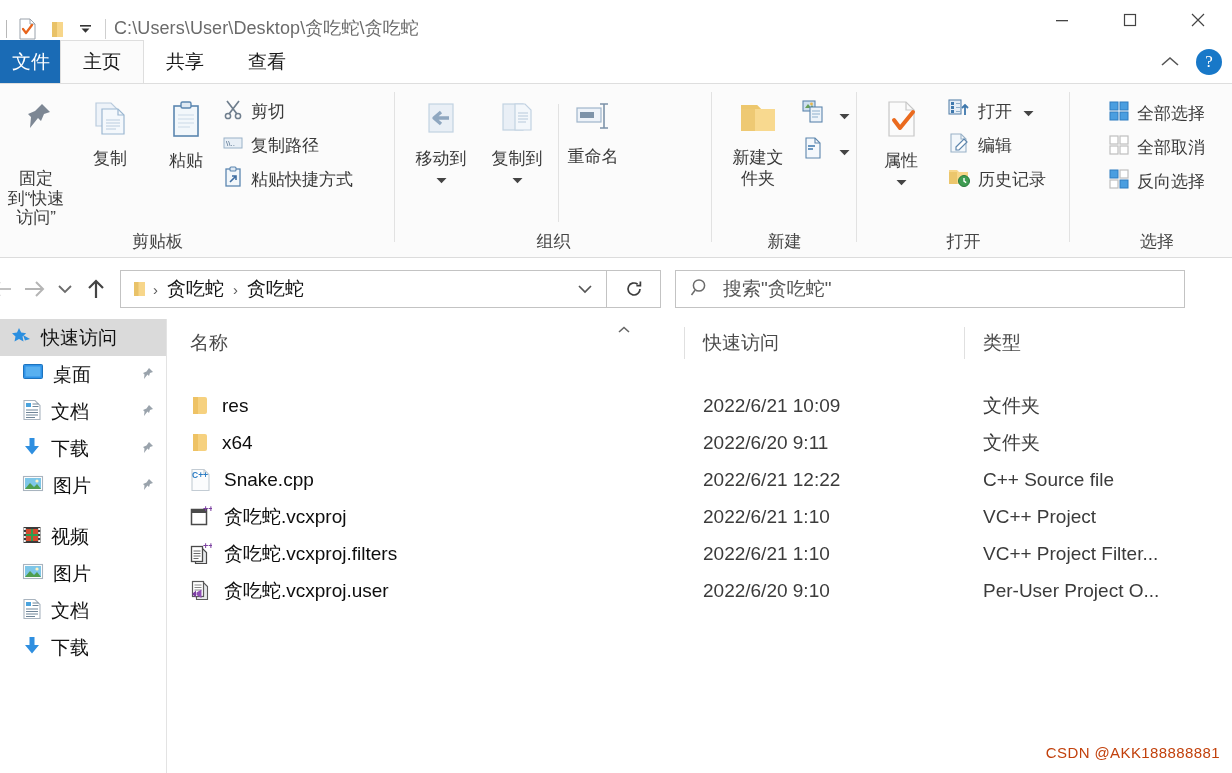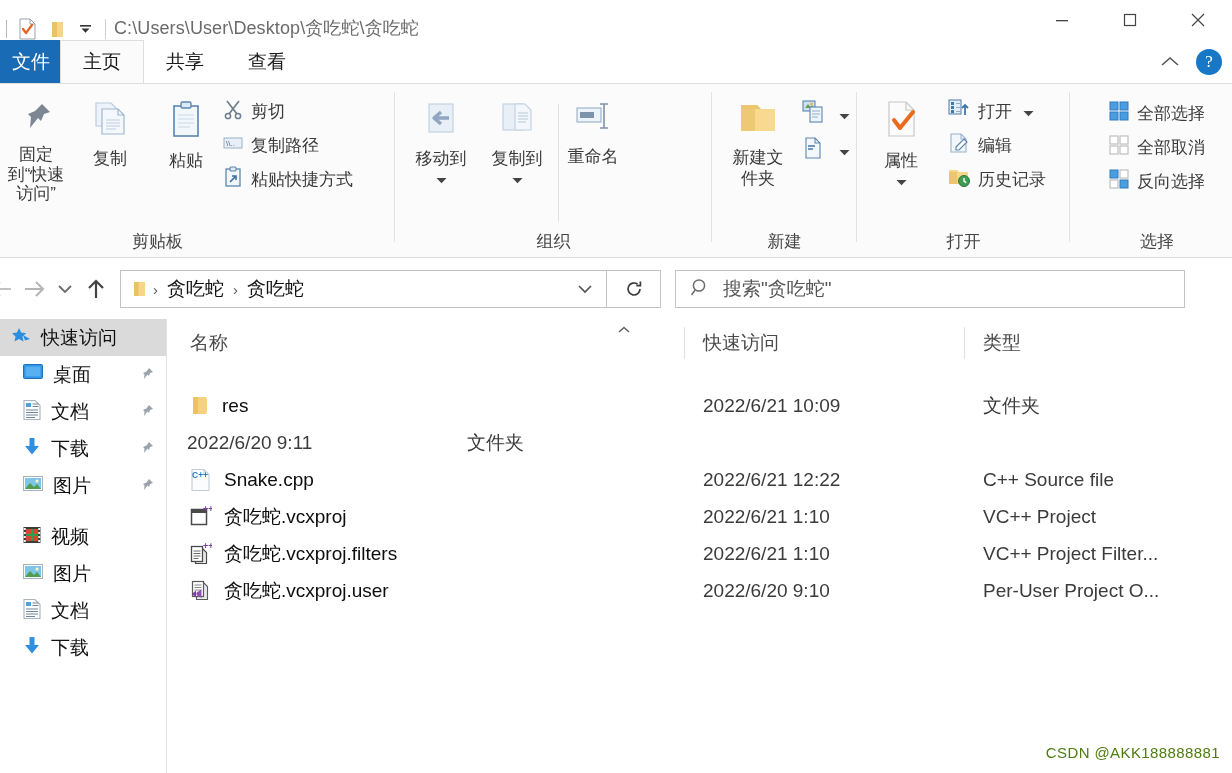--- a/index.html
+++ b/index.html
@@ -128,21 +128,21 @@
   .ftype { width: 268px; padding-left: 19px; font-size: 19px; color: #3b3b3b; white-space: nowrap;}
 
   .ico-folder-row { width: 20px; height: 19px; position:relative; flex:none;}
   .ico-folder-row .b { position:absolute; left:3px; top:1px; width:14px; height:17px; background:#f6d17f; border-radius:0 2px 2px 0;}
   .ico-folder-row .l { position:absolute; left:3px; top:1px; width:5px; height:17px; background:#eec264;}
 
   .ico-file { width: 22px; height: 24px; position:relative; flex:none;}
 
   .watermark {
     position: absolute; right: 12px; bottom: 12px;
-    font-size: 15px; color: #4d7c0f; letter-spacing: 0.4px; white-space: nowrap;
+    font-size: 15px; color: #c2410c; letter-spacing: 0.4px; white-space: nowrap;
   }
 </style>
 </head>
 <body>
 
 <div id="app">
 
   <div class="titlebar">
     <div class="qat">
       <div class="qat-sep"></div>
@@ -210,21 +210,21 @@
       <div class="help-btn">
         <span>?</span>
       </div>
     </div>
   </div>
 
   <div class="ribbon">
 
     <div class="rgroup" style="left:0; width:395px;">
       <div style="position:absolute; left:0; top:6px; display:flex;">
-        <div class="rbig" style="width:72px;">
+        <div class="rbig" style="width:72px;gap:24px;">
           <span>
             <svg width="40" height="40" viewBox="0 0 40 40">
               <path d="M26 6l8 8-6 2-3 7-3-3-8 10 1-11-3-3 7-3z" fill="#7d8794"></path>
             </svg>
           </span>
           <span class="rbig-lbl">固定到“快速访问”</span>
         </div>
         <div class="rbig">
           <span>
             <svg width="44" height="44" viewBox="0 0 44 44">
@@ -714,20 +714,27 @@
             <i class="b"></i>
             <i class="l"></i>
           </span>
         <span class="fname-lbl">res</span>
       </div>
       <div class="fdate">2022/6/21 10:09</div>
       <div class="ftype">文件夹</div>
     </div>
 
     <div class="frow">
+      <div class="fname">
+        <span class="ico-folder-row">
+            <i class="b"></i>
+            <i class="l"></i>
+          </span>
+        <span class="fname-lbl">x64</span>
+      </div>
       <div class="fdate">2022/6/20 9:11</div>
       <div class="ftype">文件夹</div>
     </div>
 
     <div class="frow">
       <div class="fname">
         <span class="ico-file">
           <svg width="22" height="24" viewBox="0 0 22 24">
             <path d="M2 1.5h12l5 5v16H2z" fill="#fbfcfd" stroke="#c3ccd4" stroke-width="1.1"></path>
             <path d="M14 1.5v5h5" fill="none" stroke="#c3ccd4" stroke-width="1.1"></path>

